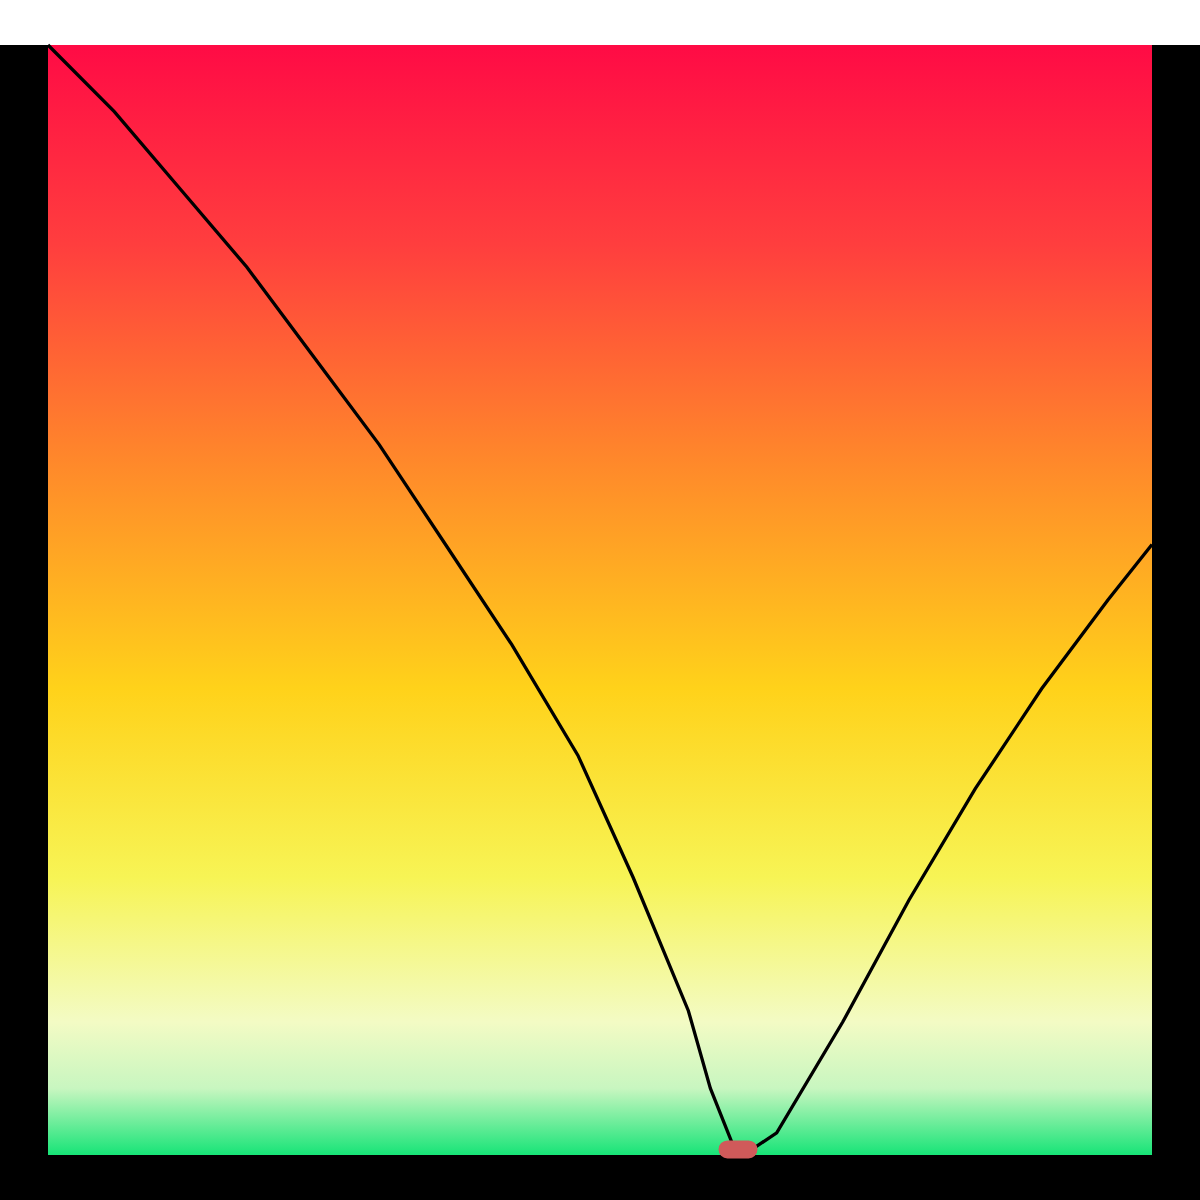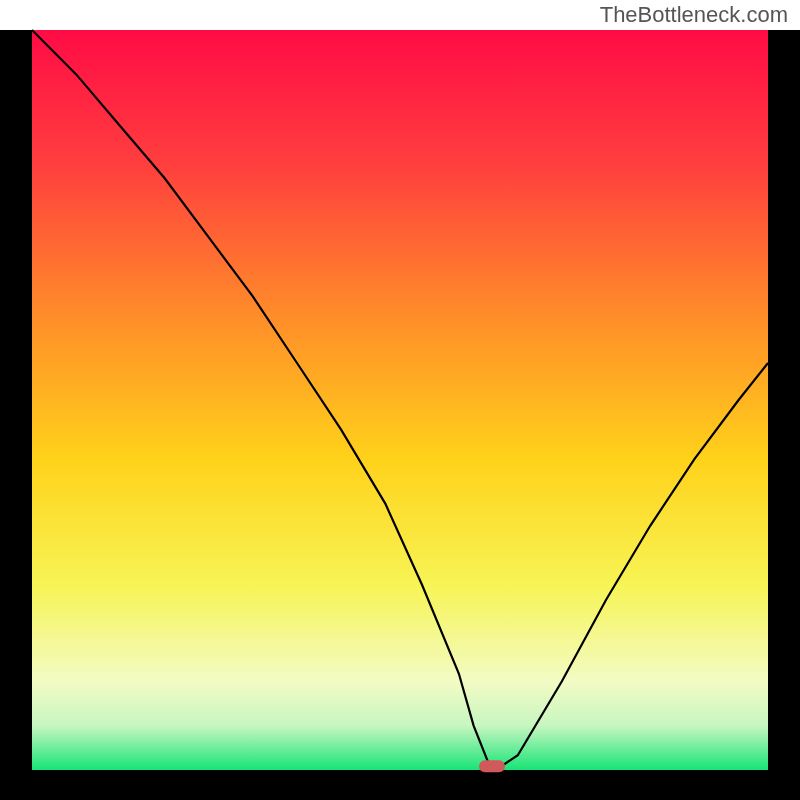--- a/index.html
+++ b/index.html
@@ -26,21 +26,20 @@
     z-index: 5;
   }
   svg {
     display: block;
   }
 </style>
 </head>
 <body>
 
 <div class="chart-wrap">
-  <div class="watermark">TheBottleneck.com</div>
 
   <svg id="chart-svg" width="800" height="800" viewBox="0 0 800 800">
     <defs>
       <linearGradient id="bg-grad" x1="0" y1="0" x2="0" y2="1">
           <stop offset="0%" stop-color="#ff0b45"></stop>
           <stop offset="18%" stop-color="#ff3e3e"></stop>
           <stop offset="38%" stop-color="#ff8a2a"></stop>
           <stop offset="58%" stop-color="#ffd21a"></stop>
           <stop offset="75%" stop-color="#f7f455"></stop>
           <stop offset="88%" stop-color="#f3fbc4"></stop>

